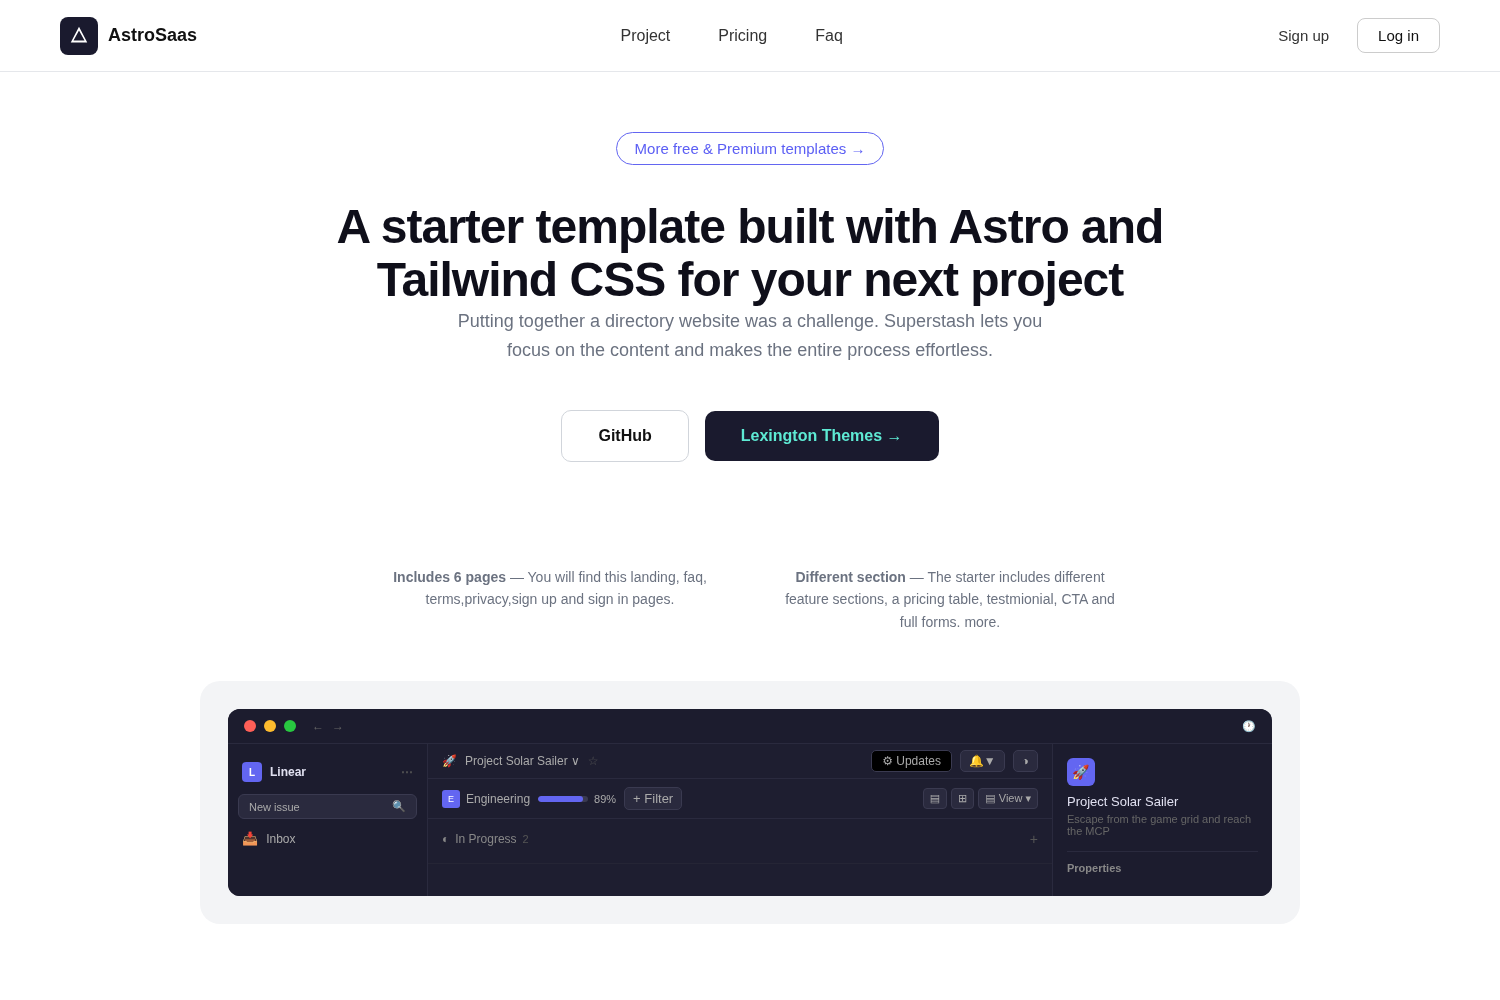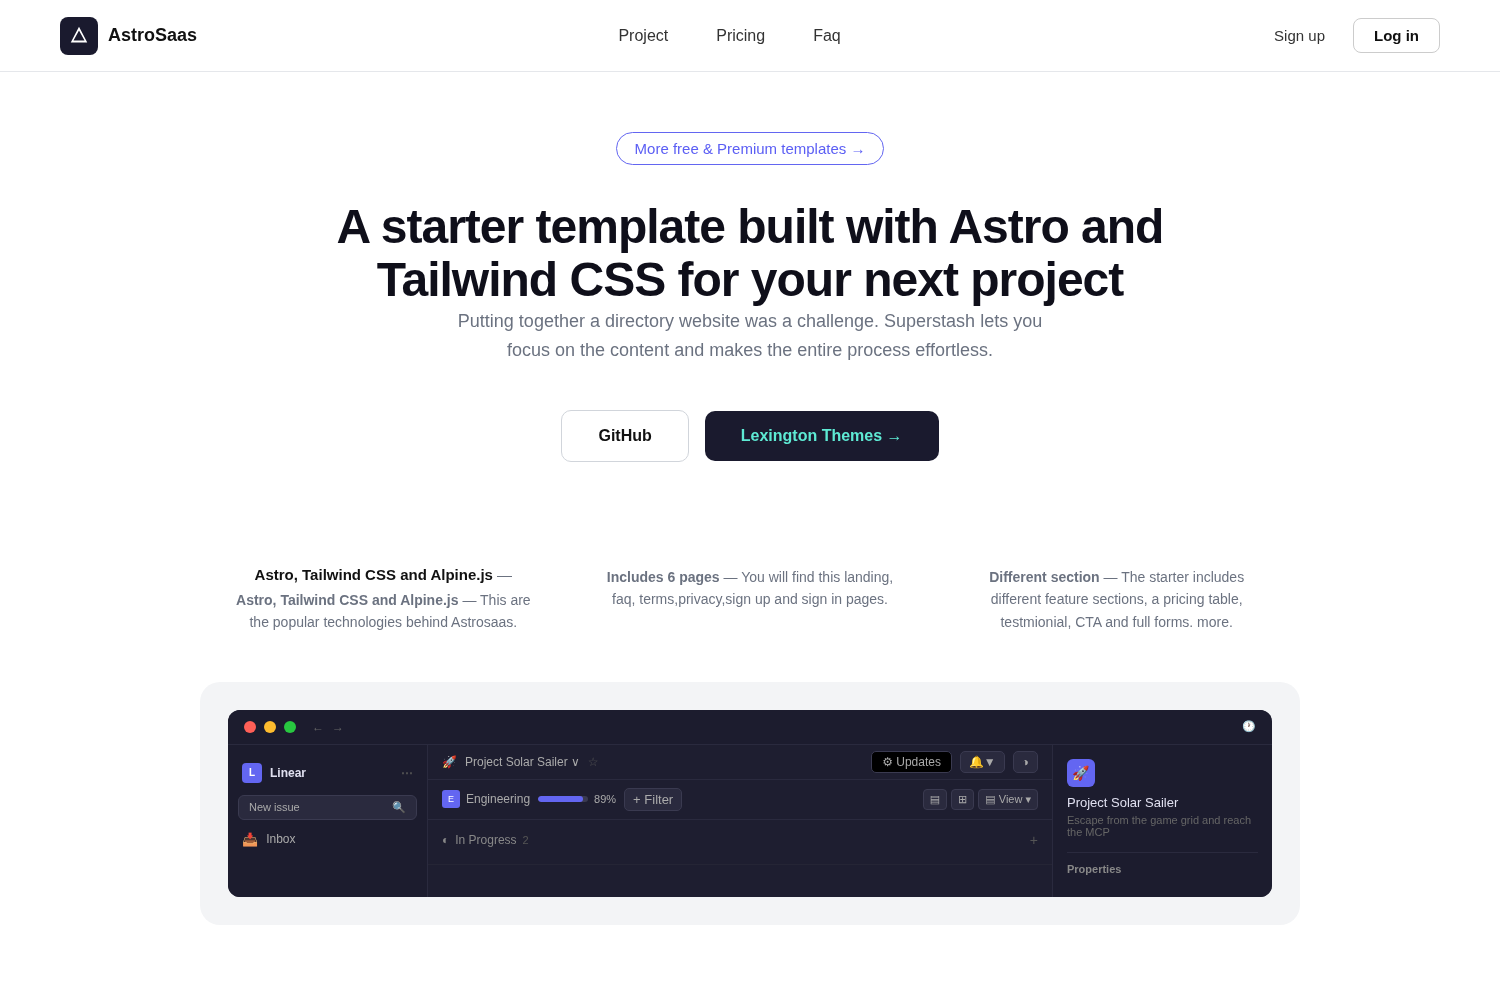--- a/index.html
+++ b/index.html
@@ -66,21 +66,21 @@
       padding: 8px 12px;
     }
     .btn-login {
       font-size: 15px;
       color: #111;
       background: none;
       border: 1.5px solid #ccc;
       border-radius: 8px;
       cursor: pointer;
       padding: 8px 20px;
-      font-weight: 700;
+      font-weight: 400;
     }
 
     
     .hero {
       display: flex;
       flex-direction: column;
       align-items: center;
       text-align: center;
       padding: 60px 40px 40px;
     }
@@ -416,30 +416,20 @@
   <a class="badge-link">More free &amp; Premium templates →</a>
   <h1 class="hero-title">A starter template built with Astro and Tailwind CSS for your next project</h1>
   <p class="hero-sub">Putting together a directory website was a challenge. Superstash lets you focus on the content and makes the entire process effortless.</p>
   <div class="cta-group">
     <button class="btn-github">GitHub</button>
     <button class="btn-lexington">Lexington Themes →</button>
   </div>
 </section>
 
 <div class="features">
-  <div class="feature-item">
-    <p class="feature-title">
-      <strong>Astro, Tailwind CSS and Alpine.js</strong>
-      <span>—</span>
-      <span> </span>
-    </p>
-    <p class="feature-desc">
-      <strong>Astro, Tailwind CSS and Alpine.js</strong> — This are the popular technologies behind Astrosaas.
-    </p>
-  </div>
   <div class="feature-item">
     <p class="feature-desc">
       <strong>Includes 6 pages</strong> — You will find this landing, faq, terms,privacy,sign up and sign in pages.
     </p>
   </div>
   <div class="feature-item">
     <p class="feature-desc">
       <strong>Different section</strong> — The starter includes different feature sections, a pricing table, testmionial, CTA and full forms. more.
     </p>
   </div>

